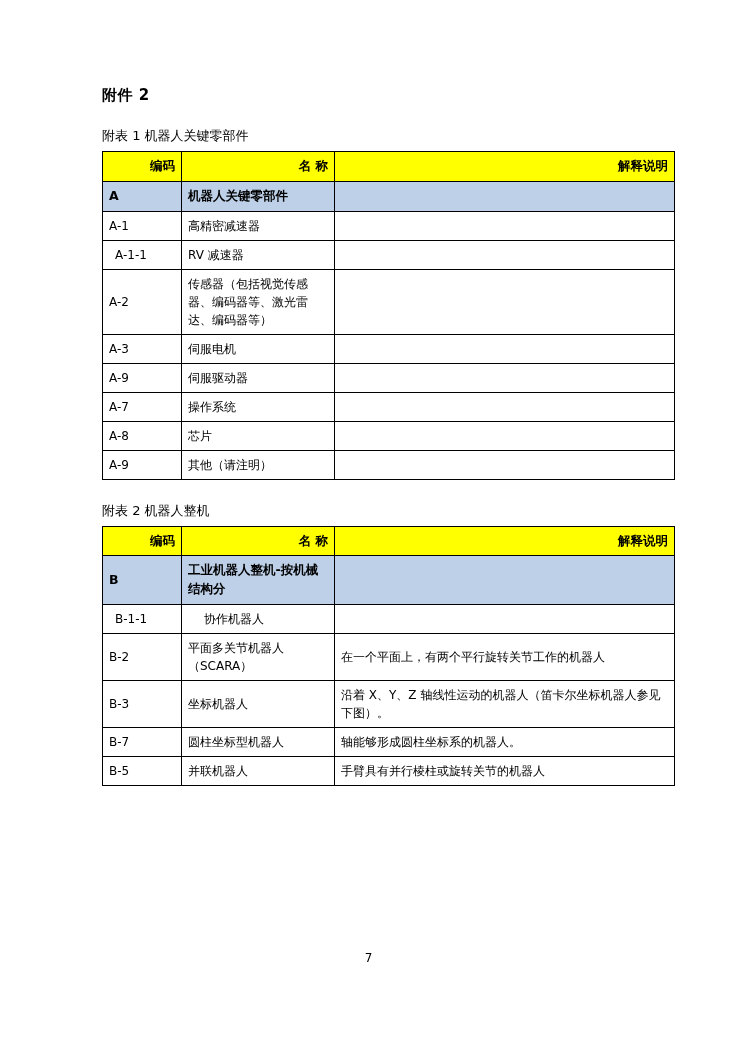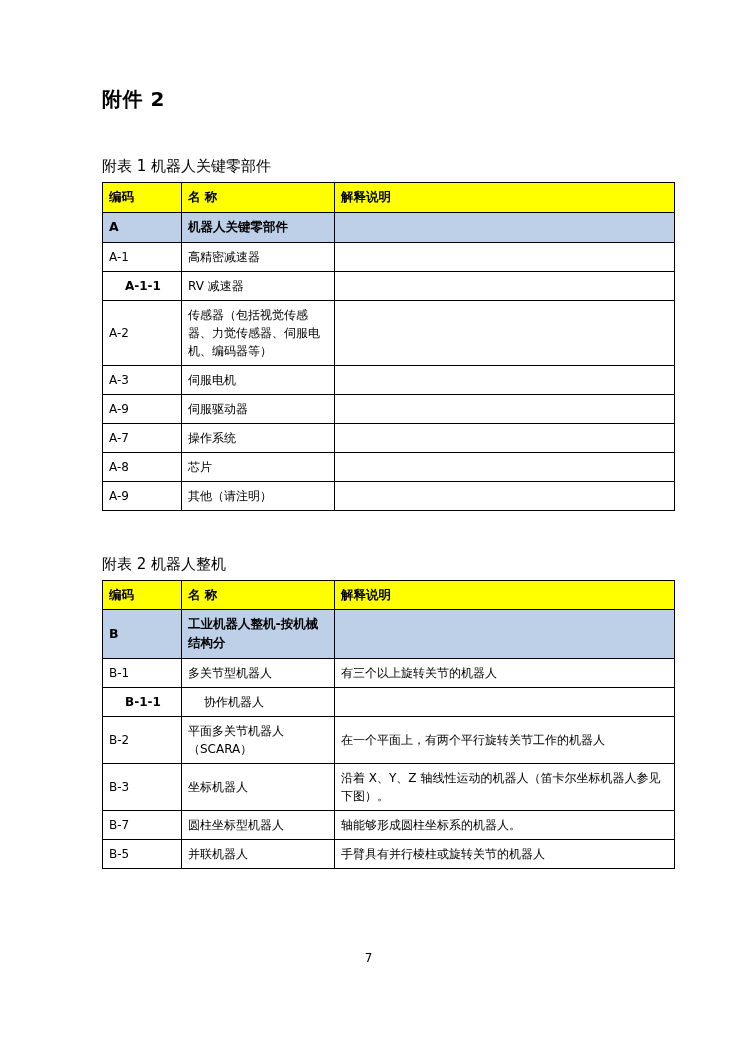--- a/index.html
+++ b/index.html
@@ -19,70 +19,70 @@
     overflow: hidden;
     margin: 0 auto;
   }
   .content {
     position: absolute;
     left: 102px;
     top: 0;
     width: 533px;
   }
   .doc-label {
-    font-size: 20px;
+    font-size: 15px;
     font-weight: bold;
     color: #000;
     margin-top: 86px;
     letter-spacing: 0.5px;
   }
   .doc-title {
     font-size: 18px;
     font-weight: bold;
     text-align: center;
     margin-top: 18px;
     letter-spacing: 0.5px;
   }
   .table-caption {
-    font-size: 15px;
-    color: #000;
-    margin-top: 44px;
+    font-size: 13px;
+    color: #000;
+    margin-top: 22px;
     margin-bottom: 6px;
   }
   table.grid {
     border-collapse: collapse;
     width: 533px;
     table-layout: fixed;
   }
   table.grid td, table.grid th {
     border: 1px solid #000000;
     padding: 5px 6px;
     font-size: 12px;
     vertical-align: middle;
     line-height: 1.5;
     color: #000;
     font-weight: normal;
     text-align: left;
   }
   tr.header-row td {
     background: #ffff00;
     font-weight: bold;
-    text-align: left;
+    text-align: right;
     font-size: 12.5px;
   }
   tr.section-row td {
     background: #bdd0e8;
     font-weight: bold;
     font-size: 12.5px;
   }
   .col-code { width: 66px; text-align: center; }
   .col-name { width: 140px; }
   .col-desc { width: 327px; }
   td.code-cell { text-align: left; padding-left: 10px; }
-  td.code-cell.indent { padding-left: 22px; font-weight: bold; }
+  td.code-cell.indent { padding-left: 12px; }
   td.name-cell.indent { padding-left: 22px; }
   .page-number {
     position: absolute;
     left: 0;
     right: 0;
     top: 951px;
     text-align: center;
     font-size: 12px;
     color: #000;
   }
@@ -113,21 +113,21 @@
           <td class="name-cell">高精密减速器</td>
           <td></td>
         </tr>
         <tr>
           <td class="code-cell indent">A-1-1</td>
           <td class="name-cell">RV 减速器</td>
           <td></td>
         </tr>
         <tr>
           <td class="code-cell">A-2</td>
-          <td class="name-cell">传感器（包括视觉传感器、力觉传感器、伺服电机、编码器等）</td>
+          <td class="name-cell">传感器（包括视觉传感器、编码器等、激光雷达、编码器等）</td>
           <td></td>
         </tr>
         <tr>
           <td class="code-cell">A-3</td>
           <td class="name-cell">伺服电机</td>
           <td></td>
         </tr>
         <tr>
           <td class="code-cell">A-9</td>
           <td class="name-cell">伺服驱动器</td>
@@ -158,25 +158,20 @@
           <td class="col-code">编码</td>
           <td class="col-name">名  称</td>
           <td class="col-desc">解释说明</td>
         </tr>
         <tr class="section-row">
           <td class="code-cell">B</td>
           <td class="name-cell">工业机器人整机-按机械结构分</td>
           <td></td>
         </tr>
         <tr>
-          <td class="code-cell">B-1</td>
-          <td class="name-cell">多关节型机器人</td>
-          <td>有三个以上旋转关节的机器人</td>
-        </tr>
-        <tr>
           <td class="code-cell indent">B-1-1</td>
           <td class="name-cell indent">协作机器人</td>
           <td></td>
         </tr>
         <tr>
           <td class="code-cell">B-2</td>
           <td class="name-cell">平面多关节机器人（SCARA）</td>
           <td>在一个平面上，有两个平行旋转关节工作的机器人</td>
         </tr>
         <tr>

